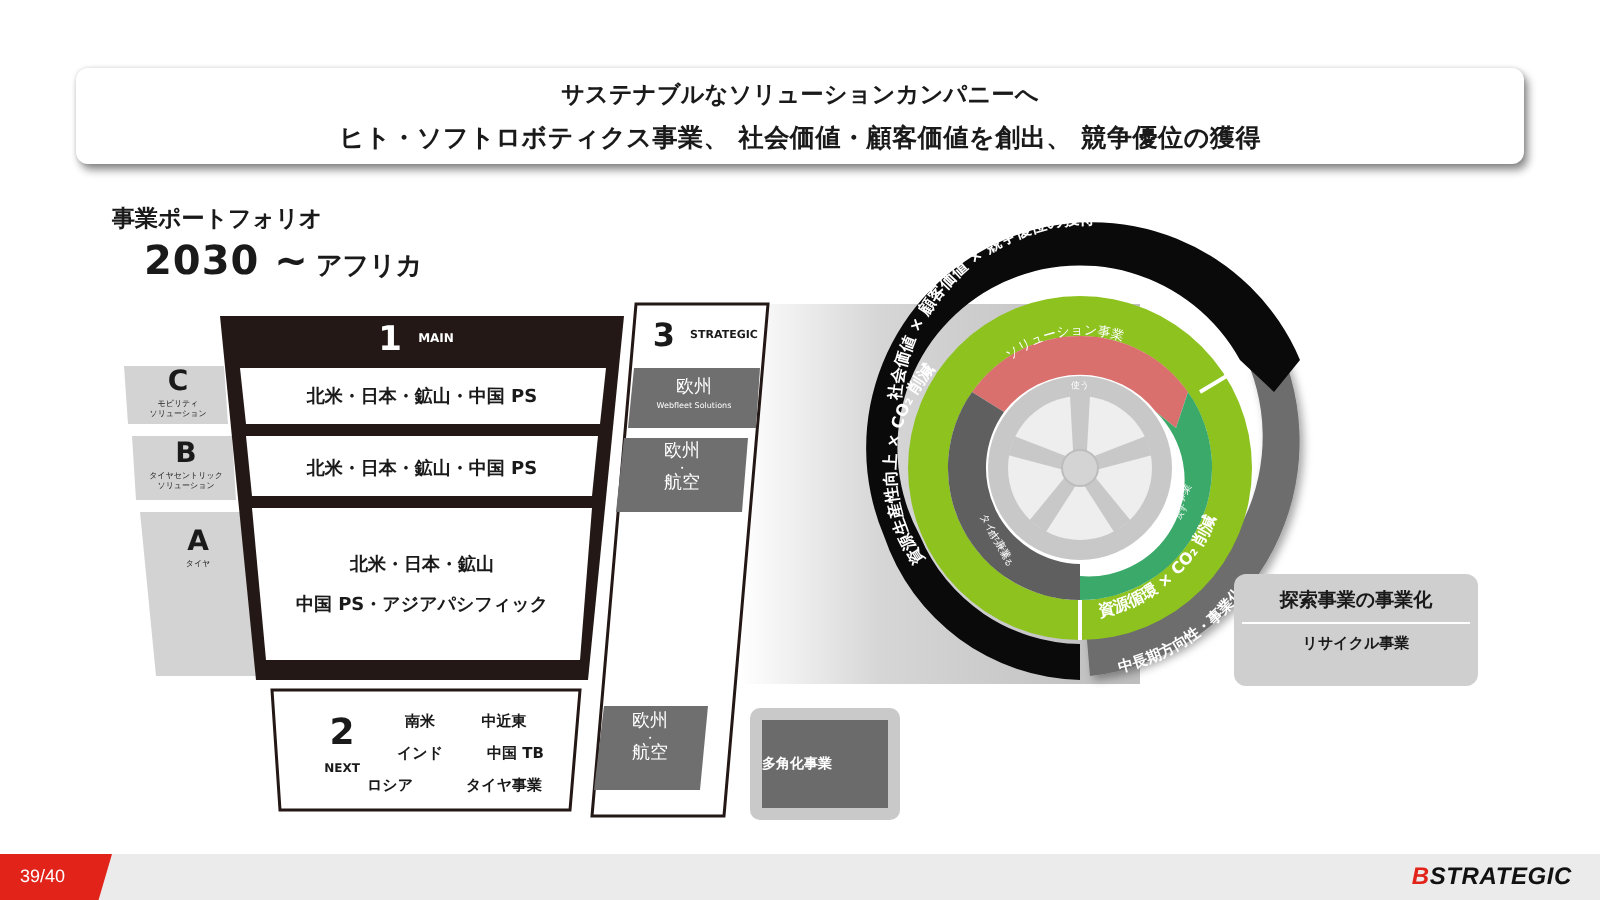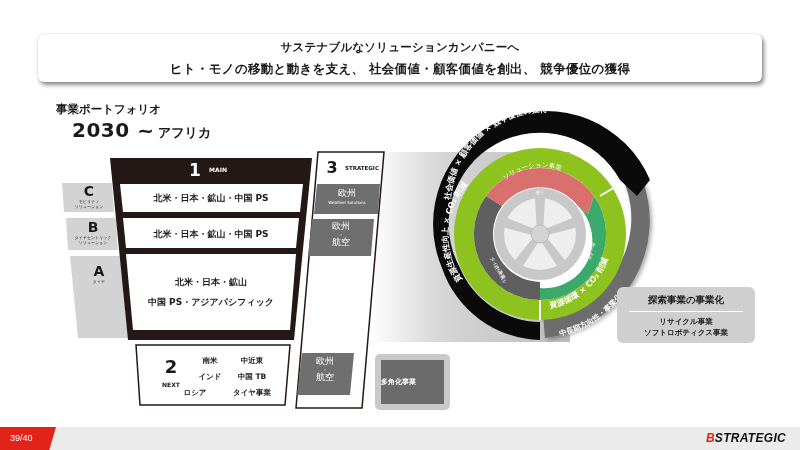--- a/index.html
+++ b/index.html
@@ -29,37 +29,37 @@
     clip-path: polygon(0 0, 100% 0, 88% 100%, 0 100%);
     color: #fff; font-size: 9px; line-height: 23px; padding-left: 10px; font-family: "Liberation Sans", sans-serif;
   }
   .logo {
     position: absolute; right: 14px; top: 431px; font-size: 12px; font-weight: bold; font-style: italic;
     letter-spacing: 0.3px; color: #111; font-family: "Liberation Sans", sans-serif;
   }
   .logo .b { color: #e2231a; }
 
   .explore-box {
-    position: absolute; left: 617px; top: 287px; width: 138px; height: 56px;
+    position: absolute; left: 617px; top: 287px; width: 122px; height: 56px;
     background: #cfcfcf; border-radius: 6px;
   }
   .explore-box .t { font-size: 9.5px; font-weight: bold; text-align: center; margin-top: 7px; }
   .explore-box .sep { width: 114px; height: 1px; background: #fff; margin: 4px auto 4px; }
   .explore-box .i { font-size: 7.5px; text-align: center; line-height: 11px; font-weight: bold; }
 
   .divers { position: absolute; left: 375px; top: 354px; width: 75px; height: 56px; background: #c9c9c9; border-radius: 5px; }
   .divers .inner { position: absolute; left: 6px; top: 6px; width: 63px; height: 44px; background: #6b6b6b; color: #fff;
     font-size: 7px; font-weight: bold; text-align: left; line-height: 44px; }
 </style>
 </head>
 <body>
 
 <div class="banner">
   <div class="l1">サステナブルなソリューションカンパニーへ</div>
-  <div class="l2">ヒト・モノの移動と動きを支え、 社会価値・顧客価値を創出、 競争優位の獲得</div>
+  <div class="l2">ヒト・ソフトロボティクス事業、 社会価値・顧客価値を創出、 競争優位の獲得</div>
 </div>
 
 <div class="portfolio-title">事業ポートフォリオ</div>
 <div class="portfolio-year">2030 ~</div>
 <div class="portfolio-image">アフリカ</div>
 
 <svg class="diagram" width="800" height="450" viewBox="0 0 800 450">
   <defs>
     <linearGradient id="bandGrad" x1="0" x2="1" y1="0" y2="0">
       <stop offset="0" stop-color="#ffffff"></stop>
@@ -166,21 +166,21 @@
 <div class="txt" style="left:120px;top:192px;width:182px;font-size:9px;">北米・日本・鉱山・中国 PS</div>
 <div class="txt" style="left:124px;top:228px;width:174px;font-size:9px;">北米・日本・鉱山・中国 PS</div>
 <div class="txt" style="left:130px;top:276px;width:162px;font-size:9px;">北米・日本・鉱山</div>
 <div class="txt" style="left:130px;top:296px;width:162px;font-size:9px;text-align:center;">中国 PS・アジアパシフィック</div>
 
 <div class="txt" style="left:156px;top:356px;width:30px;font-size:18px;">2</div>
 <div class="txt" style="left:156px;top:381px;width:30px;font-size:6px;">NEXT</div>
 <div class="txt" style="left:195px;top:356px;width:30px;font-size:7.5px;">南米</div>
 <div class="txt" style="left:232px;top:356px;width:40px;font-size:7.5px;">中近東</div>
 <div class="txt" style="left:195px;top:372px;width:30px;font-size:7.5px;">インド</div>
-<div class="txt" style="left:232px;top:372px;width:40px;font-size:7.5px;">中国 TB</div>
+<div class="txt" style="left:232px;top:372px;width:40px;font-size:7.5px;text-align:right;">中国 TB</div>
 <div class="txt" style="left:180px;top:388px;width:30px;font-size:7.5px;">ロシア</div>
 <div class="txt" style="left:232px;top:388px;width:40px;font-size:7.5px;">タイヤ事業</div>
 
 <div class="txt" style="left:322px;top:158px;width:20px;font-size:16px;">3</div>
 <div class="txt" style="left:340px;top:165px;width:44px;font-size:5.5px;">STRATEGIC</div>
 <div class="txt" style="left:316px;top:187px;width:62px;color:#fff;font-size:9px;font-weight:normal;">欧州</div>
 <div class="txt" style="left:322px;top:200px;width:50px;color:#fff;font-size:4px;font-weight:normal;line-height:5px;">Webfleet Solutions</div>
 <div class="txt" style="left:310px;top:221px;width:62px;color:#fff;font-size:9px;font-weight:normal;line-height:11px;">
   <div>欧州</div>
   <div style="font-size:6px;line-height:5px;">・</div>
@@ -193,20 +193,19 @@
 </div>
 
 <div class="divers">
   <div class="inner">多角化事業</div>
 </div>
 
 <div class="explore-box">
   <div class="t">探索事業の事業化</div>
   <div class="sep"></div>
   <div class="i">リサイクル事業</div>
-  <div class="i">ソフトロボティクス事業</div>
 </div>
 
 <div class="footer"></div>
 <div class="page-tag">39/40</div>
 <div class="logo">
   <span class="b">B</span><span>STRATEGIC</span>
 </div>
 
 </body></html>

